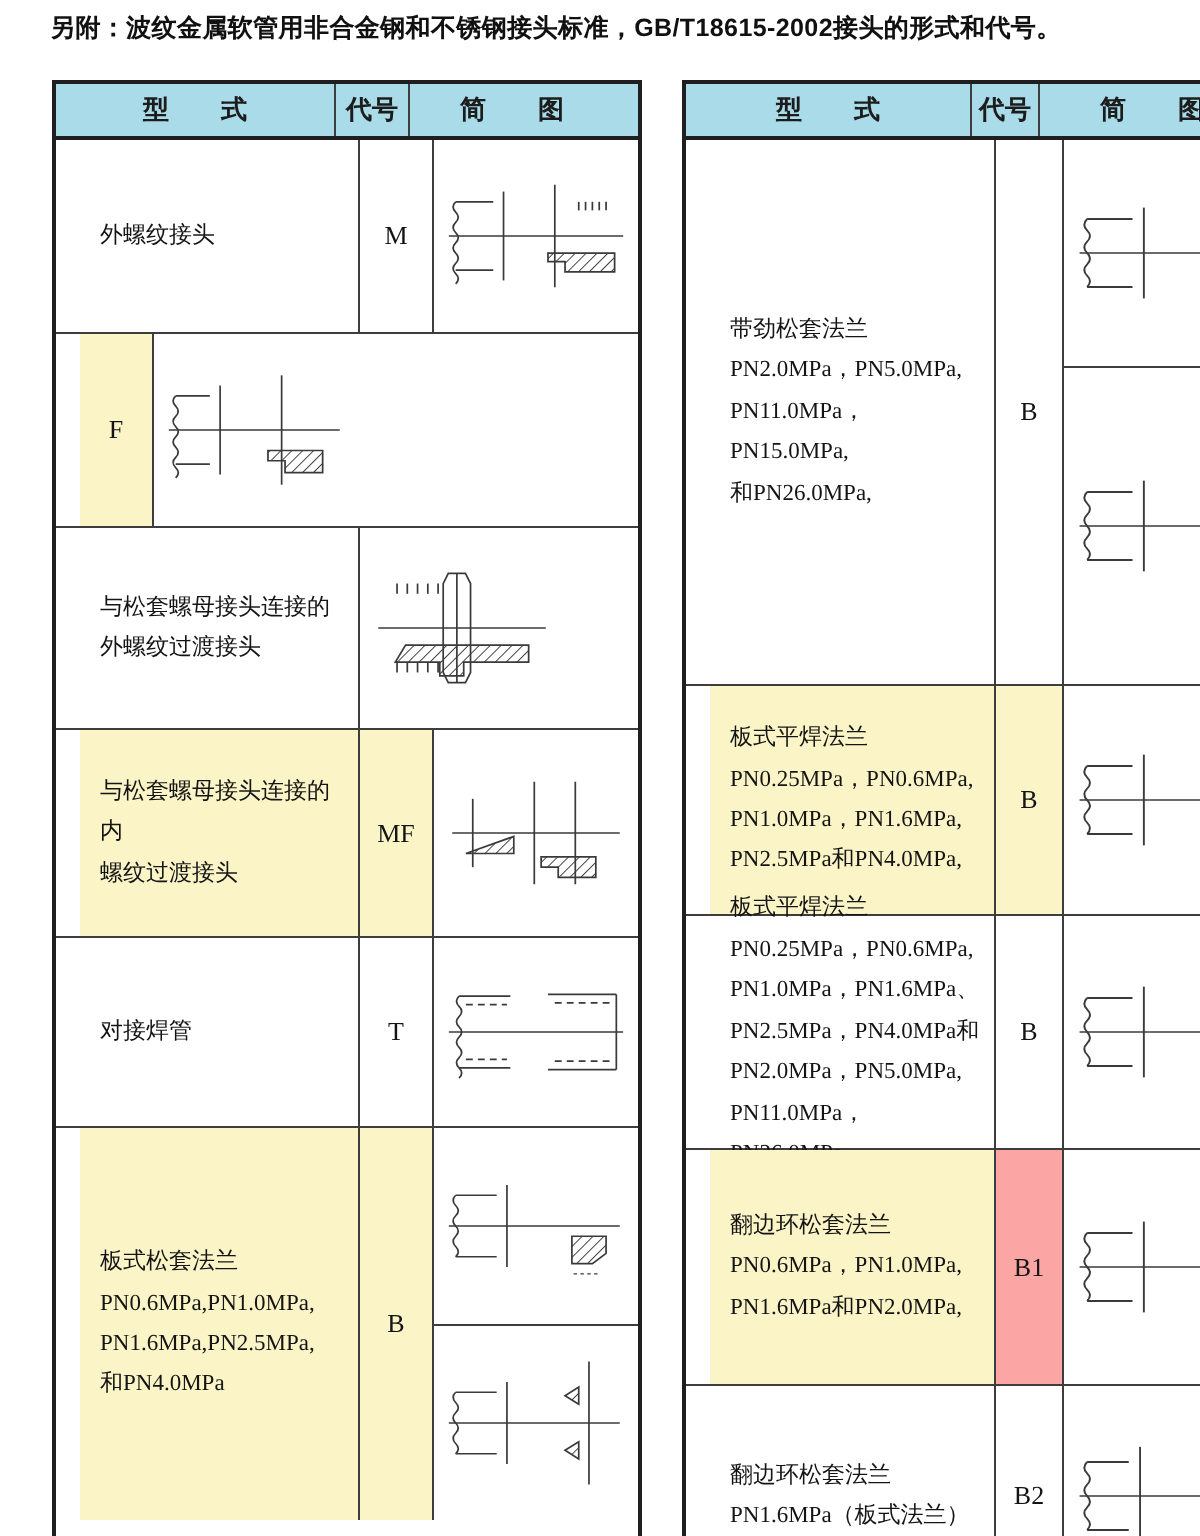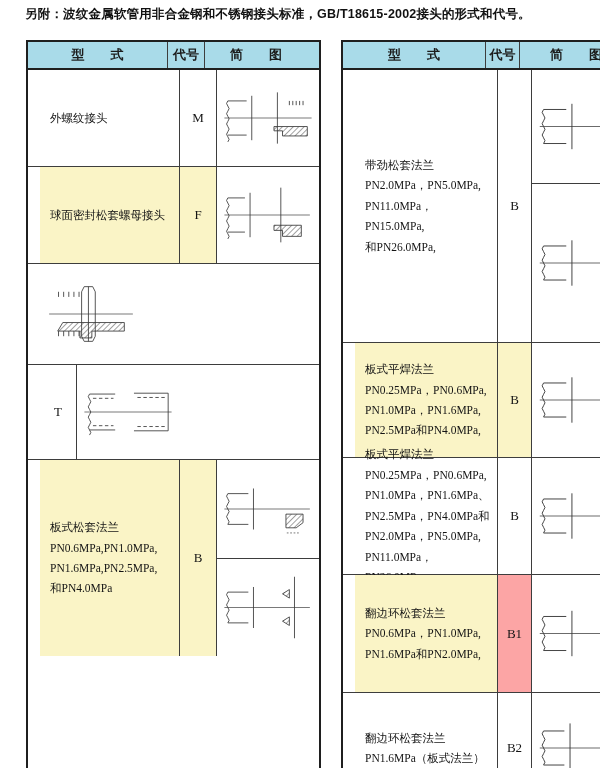--- a/index.html
+++ b/index.html
@@ -70,21 +70,20 @@
               <line x1="84" y1="26" x2="84" y2="31" stroke="#3a3a3a" stroke-width="1"></line>
               <line x1="88" y1="26" x2="88" y2="31" stroke="#3a3a3a" stroke-width="1"></line>
               <line x1="92" y1="26" x2="92" y2="31" stroke="#3a3a3a" stroke-width="1"></line>
               <line x1="96" y1="26" x2="96" y2="31" stroke="#3a3a3a" stroke-width="1"></line>
               <path d="M62,56 L101,56 L101,67 L72,67 L72,61 L62,61 Z" fill="url(#hatch0)" stroke="#3a3a3a" stroke-width="1"></path>
             </svg>
           </div>
       </div>
 
       <div class="trow" style="height:97px">
-        <div class="cell tcell w-type hl" style="background: rgb(250, 244, 198);">球面密封松套螺母接头</div>
         <div class="cell ccell w-code hl" style="background: rgb(250, 244, 198);">F</div>
         <div class="cell dcell single w-diag">
             <svg viewBox="0 0 110 92" preserveAspectRatio="xMidYMid meet">
               <defs>
                 <pattern id="hatch1" width="4.5" height="4.5" patternUnits="userSpaceOnUse" patternTransform="rotate(45)">
                   <line x1="0" y1="0" x2="0" y2="4.5" stroke="#3a3a3a" stroke-width="1.1"></line>
                 </pattern>
               </defs>
               <line x1="4" y1="46" x2="104" y2="46" stroke="#3a3a3a" stroke-width="0.8"></line>
               <line x1="8" y1="26" x2="28" y2="26" stroke="#3a3a3a" stroke-width="1"></line>
@@ -93,20 +92,22 @@
               <rect x="28" y="20" w="34" h="52" fill="none" stroke="#3a3a3a" stroke-width="1"></rect>
               <line x1="34" y1="20" x2="34" y2="72" stroke="#3a3a3a" stroke-width="1"></line>
               <rect x="62" y="14" w="32" h="64" fill="none" stroke="#3a3a3a" stroke-width="1"></rect>
               <line x1="70" y1="14" x2="70" y2="78" stroke="#3a3a3a" stroke-width="1"></line>
               <path d="M62,58 L94,58 L94,71 L72,71 L72,64 L62,64 Z" fill="url(#hatch1)" stroke="#3a3a3a" stroke-width="1"></path>
             </svg>
           </div>
       </div>
 
       <div class="trow" style="height:101px">
+        <div class="cell tcell w-type">与松套螺母接头连接的
+外螺纹过渡接头</div>
         <div class="cell dcell single w-diag">
             <svg viewBox="0 0 110 92" preserveAspectRatio="xMidYMid meet">
               <defs>
                 <pattern id="hatch2" width="4.5" height="4.5" patternUnits="userSpaceOnUse" patternTransform="rotate(45)">
                   <line x1="0" y1="0" x2="0" y2="4.5" stroke="#3a3a3a" stroke-width="1.1"></line>
                 </pattern>
               </defs>
               <line x1="6" y1="46" x2="104" y2="46" stroke="#3a3a3a" stroke-width="0.8"></line>
               <rect x="14" y="20" w="30" h="52" fill="none" stroke="#3a3a3a" stroke-width="1"></rect>
               <line x1="17" y1="20" x2="17" y2="26" stroke="#3a3a3a" stroke-width="1"></line>
@@ -120,22 +121,45 @@
               <line x1="41" y1="20" x2="41" y2="26" stroke="#3a3a3a" stroke-width="1"></line>
               <line x1="41" y1="66" x2="41" y2="72" stroke="#3a3a3a" stroke-width="1"></line>
               <path d="M44,20 L47,14 L57,14 L60,20 L60,72 L57,78 L47,78 L44,72 Z" fill="none" stroke="#3a3a3a" stroke-width="1"></path>
               <line x1="52" y1="14" x2="52" y2="78" stroke="#3a3a3a" stroke-width="1"></line>
               <rect x="60" y="20" w="34" h="52" fill="none" stroke="#3a3a3a" stroke-width="1"></rect>
               <path d="M22,56 L94,56 L94,66 L56,66 L56,74 L42,74 L42,66 L16,66 L22,56 Z" fill="url(#hatch2)" stroke="#3a3a3a" stroke-width="1"></path>
             </svg>
           </div>
       </div>
 
+      <div class="trow" style="height:104px">
+        <div class="cell tcell w-type hl" style="background: rgb(250, 244, 198);">与松套螺母接头连接的内
+螺纹过渡接头</div>
+        <div class="cell ccell w-code hl" style="background: rgb(250, 244, 198);">MF</div>
+        <div class="cell dcell single w-diag">
+            <svg viewBox="0 0 110 92" preserveAspectRatio="xMidYMid meet">
+              <defs>
+                <pattern id="hatch3" width="4.5" height="4.5" patternUnits="userSpaceOnUse" patternTransform="rotate(45)">
+                  <line x1="0" y1="0" x2="0" y2="4.5" stroke="#3a3a3a" stroke-width="1.1"></line>
+                </pattern>
+              </defs>
+              <line x1="6" y1="46" x2="104" y2="46" stroke="#3a3a3a" stroke-width="0.8"></line>
+              <rect x="12" y="26" w="30" h="40" fill="none" stroke="#3a3a3a" stroke-width="1"></rect>
+              <line x1="18" y1="26" x2="18" y2="66" stroke="#3a3a3a" stroke-width="1"></line>
+              <rect x="42" y="16" w="48" h="60" fill="none" stroke="#3a3a3a" stroke-width="1"></rect>
+              <line x1="54" y1="16" x2="54" y2="76" stroke="#3a3a3a" stroke-width="1"></line>
+              <line x1="78" y1="16" x2="78" y2="76" stroke="#3a3a3a" stroke-width="1"></line>
+              <path d="M14,58 L42,48 L42,58 Z" fill="url(#hatch3)" stroke="#3a3a3a" stroke-width="1"></path>
+              <path d="M58,60 L90,60 L90,72 L68,72 L68,66 L58,66 Z" fill="url(#hatch3)" stroke="#3a3a3a" stroke-width="1"></path>
+            </svg>
+          </div>
+      </div>
 
       <div class="trow" style="height:95px">
+        <div class="cell tcell w-type">对接焊管</div>
         <div class="cell ccell w-code">T</div>
         <div class="cell dcell single w-diag">
             <svg viewBox="0 0 110 92" preserveAspectRatio="xMidYMid meet">
               <defs>
                 <pattern id="hatch4" width="4.5" height="4.5" patternUnits="userSpaceOnUse" patternTransform="rotate(45)">
                   <line x1="0" y1="0" x2="0" y2="4.5" stroke="#3a3a3a" stroke-width="1.1"></line>
                 </pattern>
               </defs>
               <line x1="4" y1="46" x2="106" y2="46" stroke="#3a3a3a" stroke-width="0.8"></line>
               <line x1="10" y1="25" x2="40" y2="25" stroke="#3a3a3a" stroke-width="1"></line>

